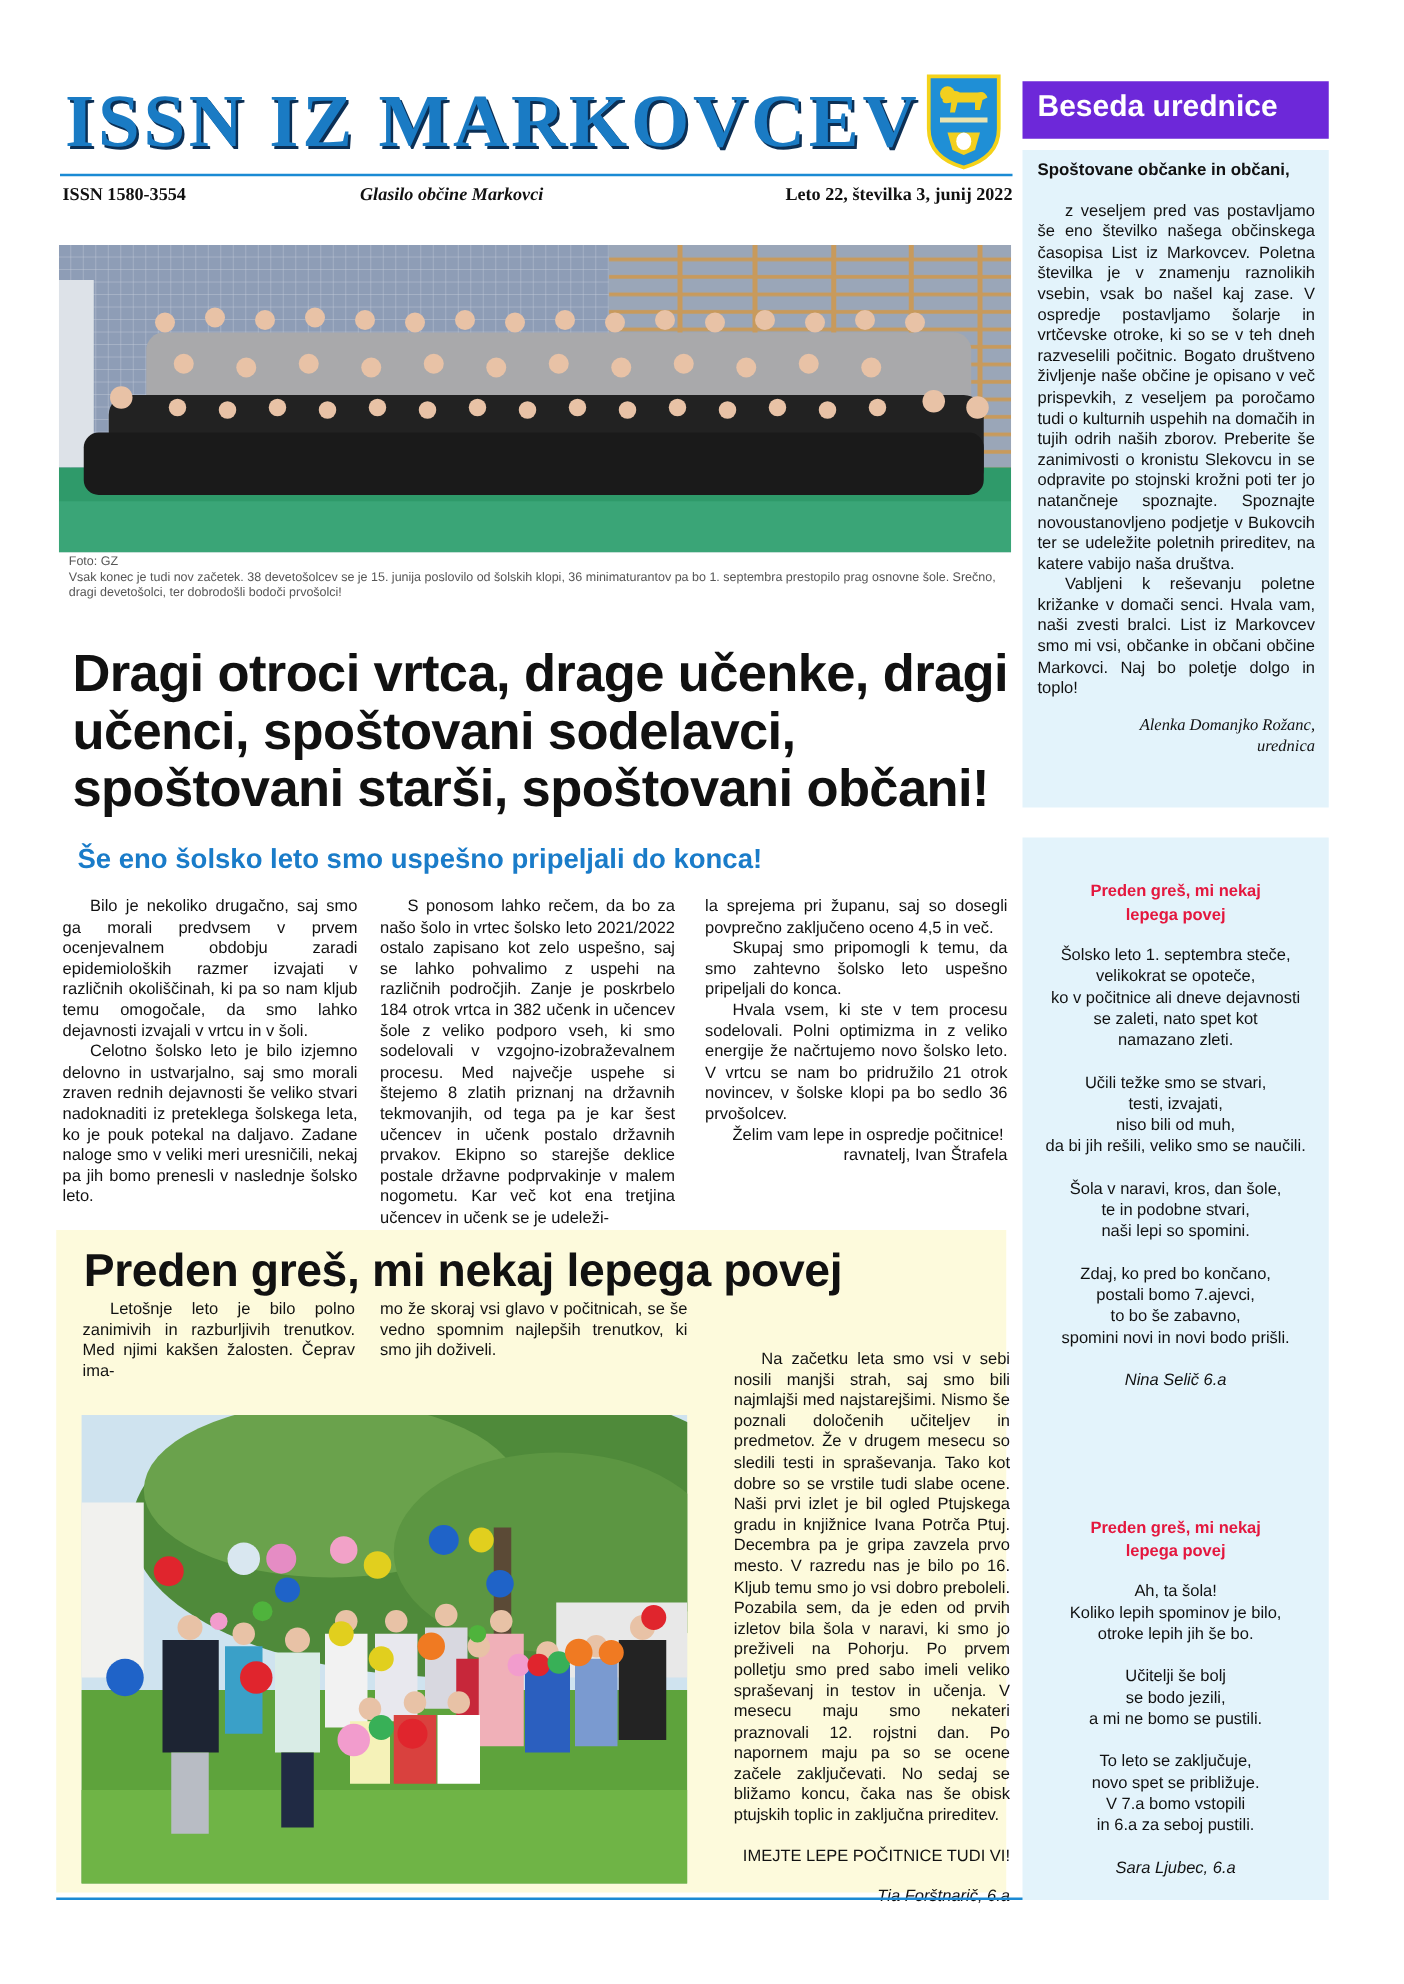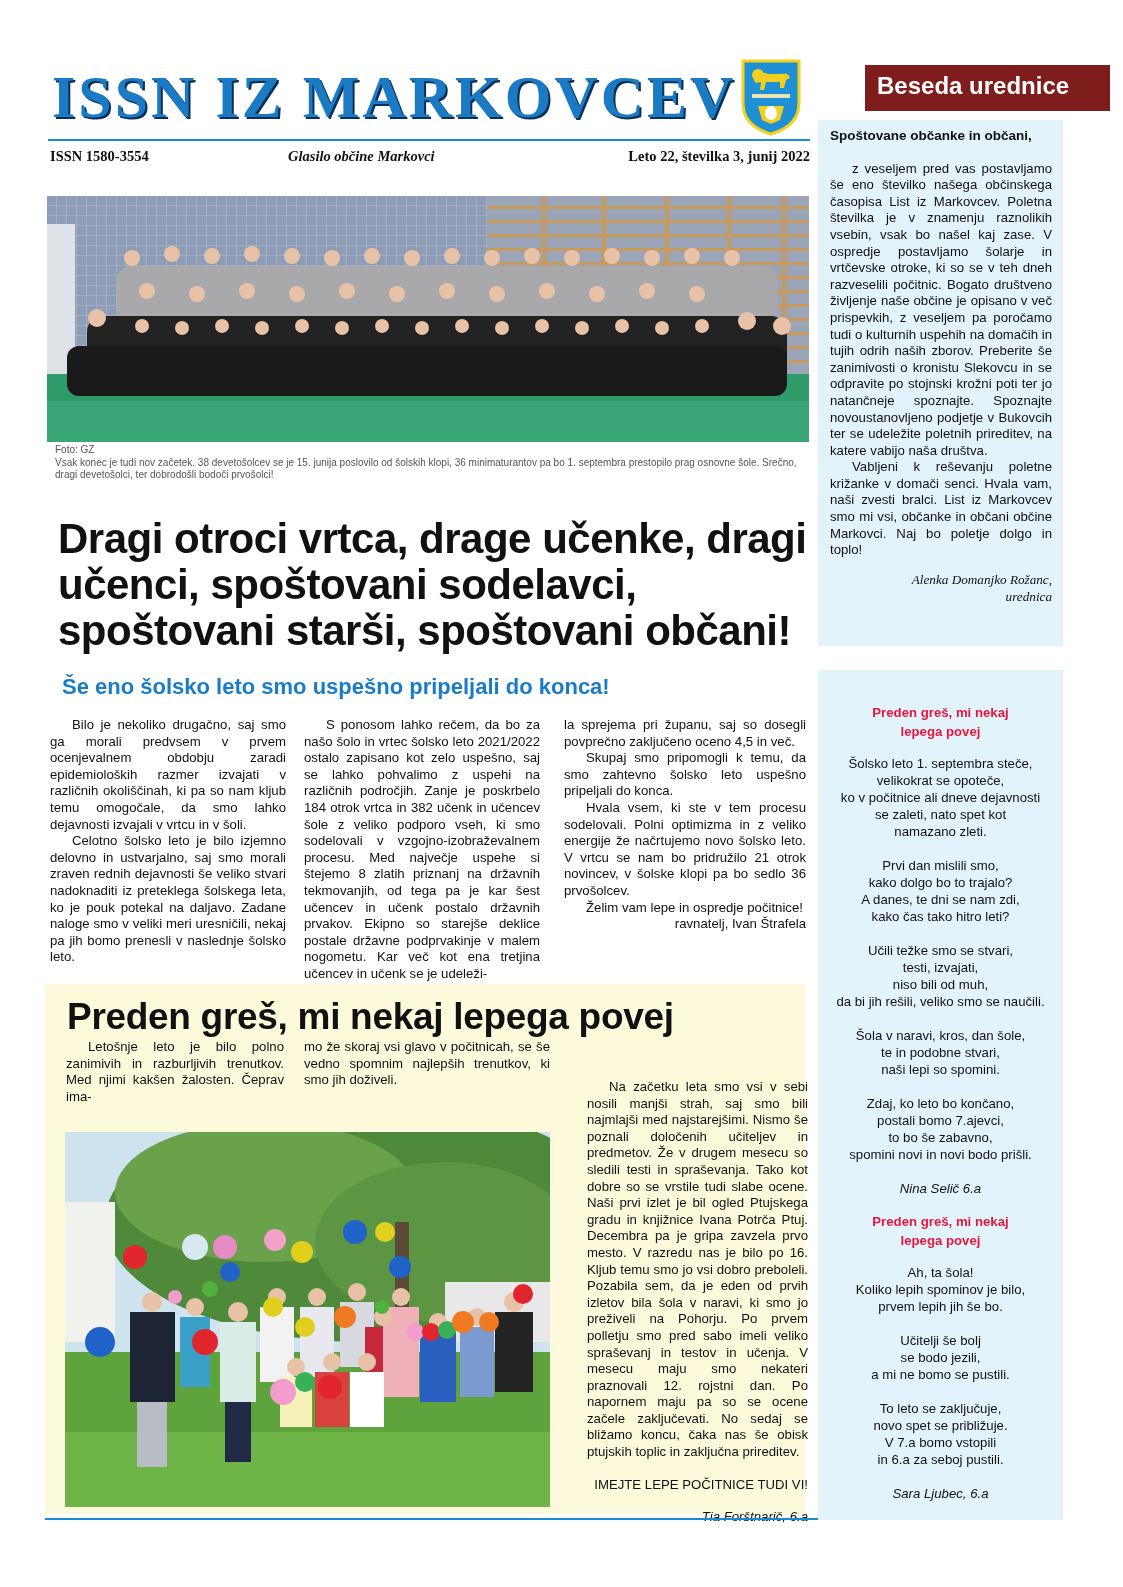--- a/index.html
+++ b/index.html
@@ -49,23 +49,23 @@
     font-size: 37px; color: #111; white-space: nowrap; letter-spacing: -0.3px; }
   #y1 { left: 66px; top: 1039px; width: 218px; }
   #y2 { left: 304px; top: 1039px; width: 246px; }
   #y3 { left: 587px; top: 1079px; width: 221px; }
   #y3 .shout { text-indent: 0; text-align: right; margin-top: 16px; }
   #y3 .sig { font-style: italic; margin-top: 16px; }
   #photo2 { left: 65px; top: 1132px; width: 485px; height: 375px; overflow: hidden; }
   #bottom-rule { left: 45px; top: 1518px; width: 774px; height: 2px; background: #1a8ad4; }
 
   
-  #beseda-head { left: 818px; top: 65px; width: 245px; height: 46px; background: #7f1d1d;
+  #beseda-head { left: 818px; top: 65px; width: 245px; height: 46px; background: #6d28d9;
     color: #fff; font-family: "Liberation Sans", sans-serif; font-weight: bold; font-size: 24px;
-    padding: 7px 0 0 12px; margin-left: 47px; }
+    padding: 7px 0 0 12px; }
   #beseda-box { left: 818px; top: 120px; width: 245px; height: 526px; background: #e3f3fb; }
   #beseda-text { left: 830px; top: 128px; width: 222px; font-size: 13.2px; line-height: 16.6px; }
   #beseda-greet { font-weight: bold; font-size: 13.5px; margin-bottom: 16px; text-indent: 0; }
   #beseda-text .sig { font-style: italic; margin-top: 12px; line-height: 17px; font-family: Liberation Serif, serif; }
 
   #poems-box { left: 818px; top: 670px; width: 245px; height: 850px; background: #e3f3fb; }
   .poem { left: 822px; width: 237px; text-align: center; font-family: "Liberation Sans", sans-serif;
     font-size: 13.2px; line-height: 17px; }
   .poem-title { color: #e4173e; font-weight: bold; font-size: 13.2px; line-height: 19px; margin-bottom: 14px; }
   .stanza { margin-bottom: 17px; }
@@ -307,56 +307,50 @@
   </div>
   <div class="stanzas">
       <div class="stanza">
         <div>Šolsko leto 1. septembra steče,</div>
         <div>velikokrat se opoteče,</div>
         <div>ko v počitnice ali dneve dejavnosti</div>
         <div>se zaleti, nato spet kot</div>
         <div>namazano zleti.</div>
       </div>
       <div class="stanza">
-        <div>Prvi dan mislili smo,</div>
-        <div>kako dolgo bo to trajalo?</div>
-        <div>A danes, te dni se nam zdi,</div>
-        <div>kako čas tako hitro leti?</div>
-      </div>
-      <div class="stanza">
         <div>Učili težke smo se stvari,</div>
         <div>testi, izvajati,</div>
         <div>niso bili od muh,</div>
         <div>da bi jih rešili, veliko smo se naučili.</div>
       </div>
       <div class="stanza">
         <div>Šola v naravi, kros, dan šole,</div>
         <div>te in podobne stvari,</div>
         <div>naši lepi so spomini.</div>
       </div>
       <div class="stanza">
-        <div>Zdaj, ko leto bo končano,</div>
+        <div>Zdaj, ko pred bo končano,</div>
         <div>postali bomo 7.ajevci,</div>
         <div>to bo še zabavno,</div>
         <div>spomini novi in novi bodo prišli.</div>
       </div>
     </div>
   <div class="poem-author">Nina Selič 6.a</div>
 </div>
 
 <div id="poem2" class="abs poem">
   <div class="poem-title">
     <span>Preden greš, mi nekaj</span><br>
     <span>lepega povej</span>
   </div>
   <div class="stanzas">
       <div class="stanza">
         <div>Ah, ta šola!</div>
         <div>Koliko lepih spominov je bilo,</div>
-        <div>prvem lepih jih še bo.</div>
+        <div>otroke lepih jih še bo.</div>
       </div>
       <div class="stanza">
         <div>Učitelji še bolj</div>
         <div>se bodo jezili,</div>
         <div>a mi ne bomo se pustili.</div>
       </div>
       <div class="stanza">
         <div>To leto se zaključuje,</div>
         <div>novo spet se približuje.</div>
         <div>V 7.a bomo vstopili</div>

